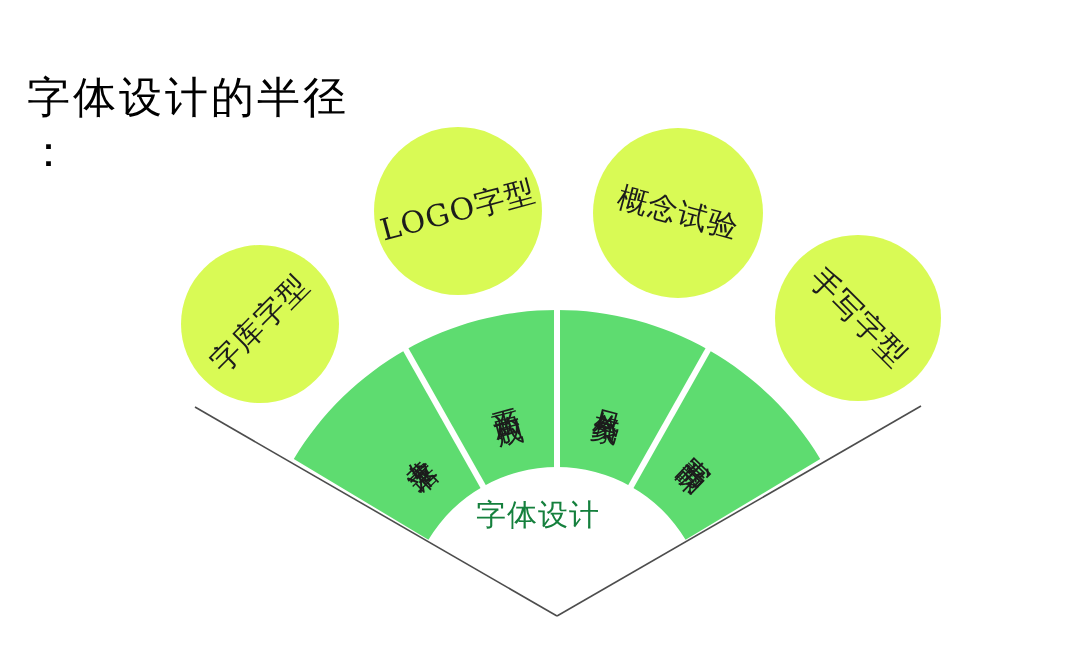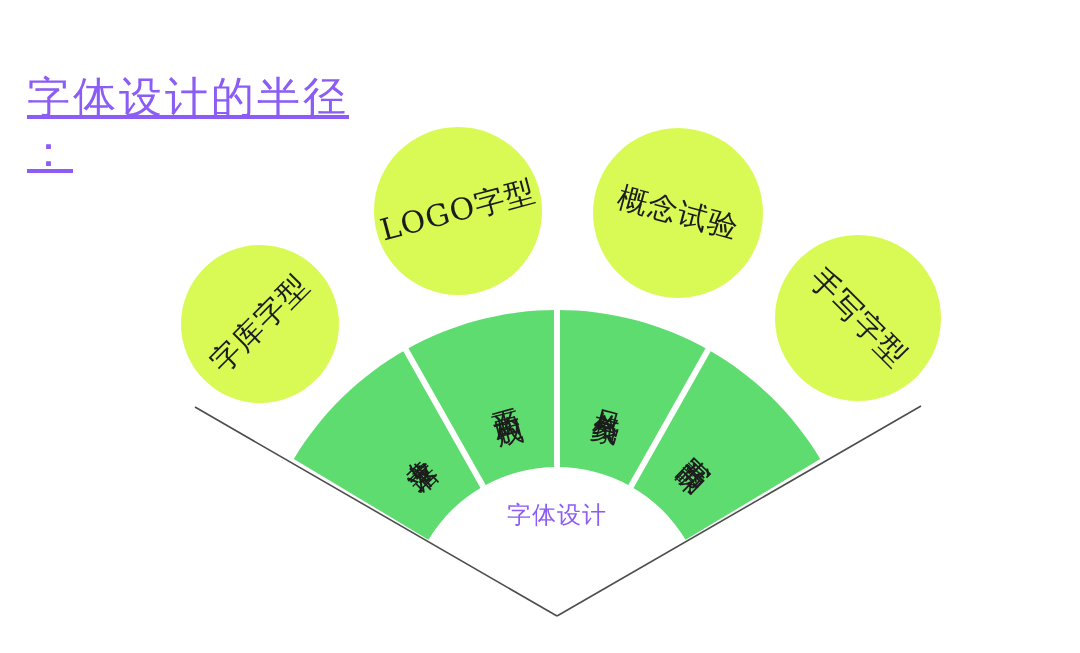--- a/index.html
+++ b/index.html
@@ -11,50 +11,49 @@
     color: #1c1c1c;
   }
   #diagram-svg { position: absolute; left: 0; top: 0; }
 
   .page-title {
     position: absolute;
     left: 27px; top: 16px;
     font-size: 43px;
     line-height: 54px;
     letter-spacing: 3px;
-    color: #8b5cf6;
+    color: #000000;
     white-space: pre-line;
-    text-decoration: underline;
   }
   .page-title .colon { display: block; }
 
   .label {
     position: absolute;
     white-space: nowrap;
     color: #1c1c1c;
   }
   .circle-label {
     font-size: 30px;
     letter-spacing: 1px;
   }
   .segment-label {
     font-size: 27px;
     letter-spacing: 3px;
     writing-mode: vertical-rl;
     text-orientation: upright;
   }
   .center-label {
     position: absolute;
-    left: 557px; top: 499px;
+    left: 538px; top: 499px;
     transform: translateX(-50%);
     text-align: center;
-    font-size: 24px;
+    font-size: 30px;
     line-height: 32px;
     letter-spacing: 1px;
-    color: #8b5cf6;
+    color: #15803d;
   }
 
   
   #circle-label-1 { left: 260px; top: 324px; transform: translate(-50%,-50%) rotate(-45deg); }
   #circle-label-2 { left: 458px; top: 211px; transform: translate(-50%,-50%) rotate(-15deg); }
   #circle-label-3 { left: 678px; top: 213px; transform: translate(-50%,-50%) rotate(15deg); }
   #circle-label-4 { left: 858px; top: 318px; transform: translate(-50%,-50%) rotate(45deg); }
 
   #segment-label-1 { left: 398px; top: 452px; transform: translate(-50%,-50%) rotate(-44deg); }
   #segment-label-2 { left: 499px; top: 396px; transform: translate(-50%,-50%) rotate(-15deg); }

